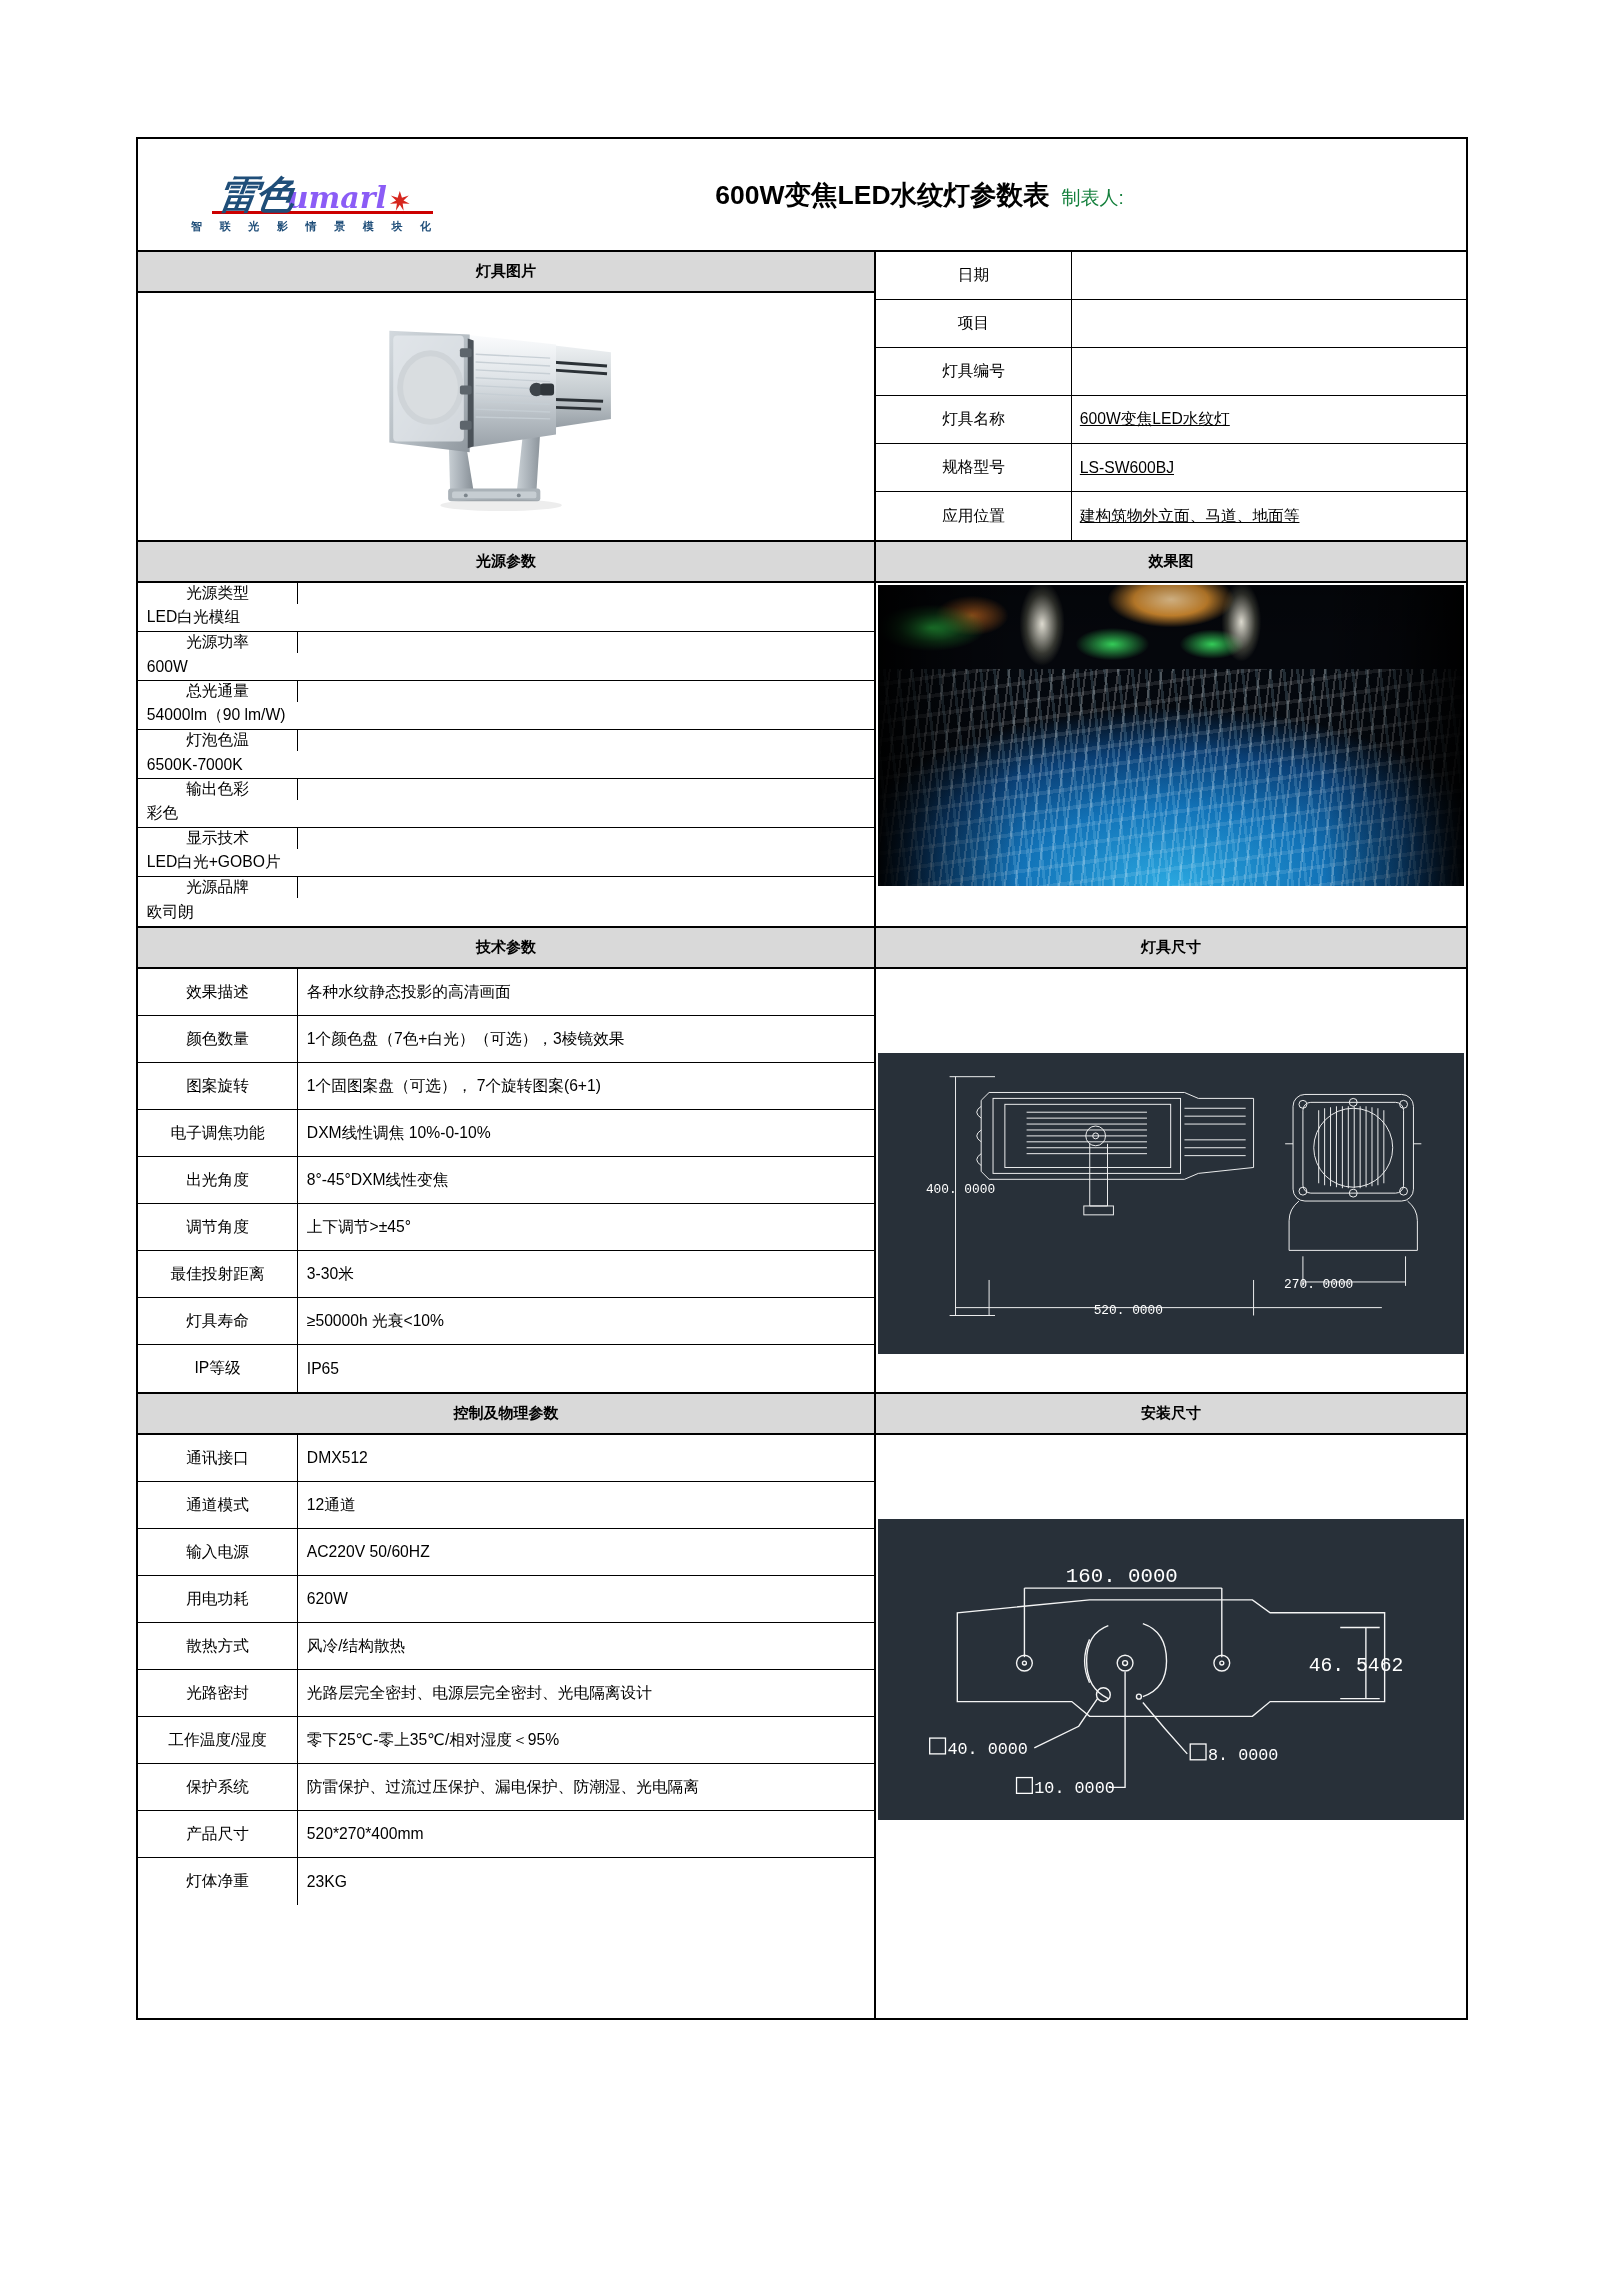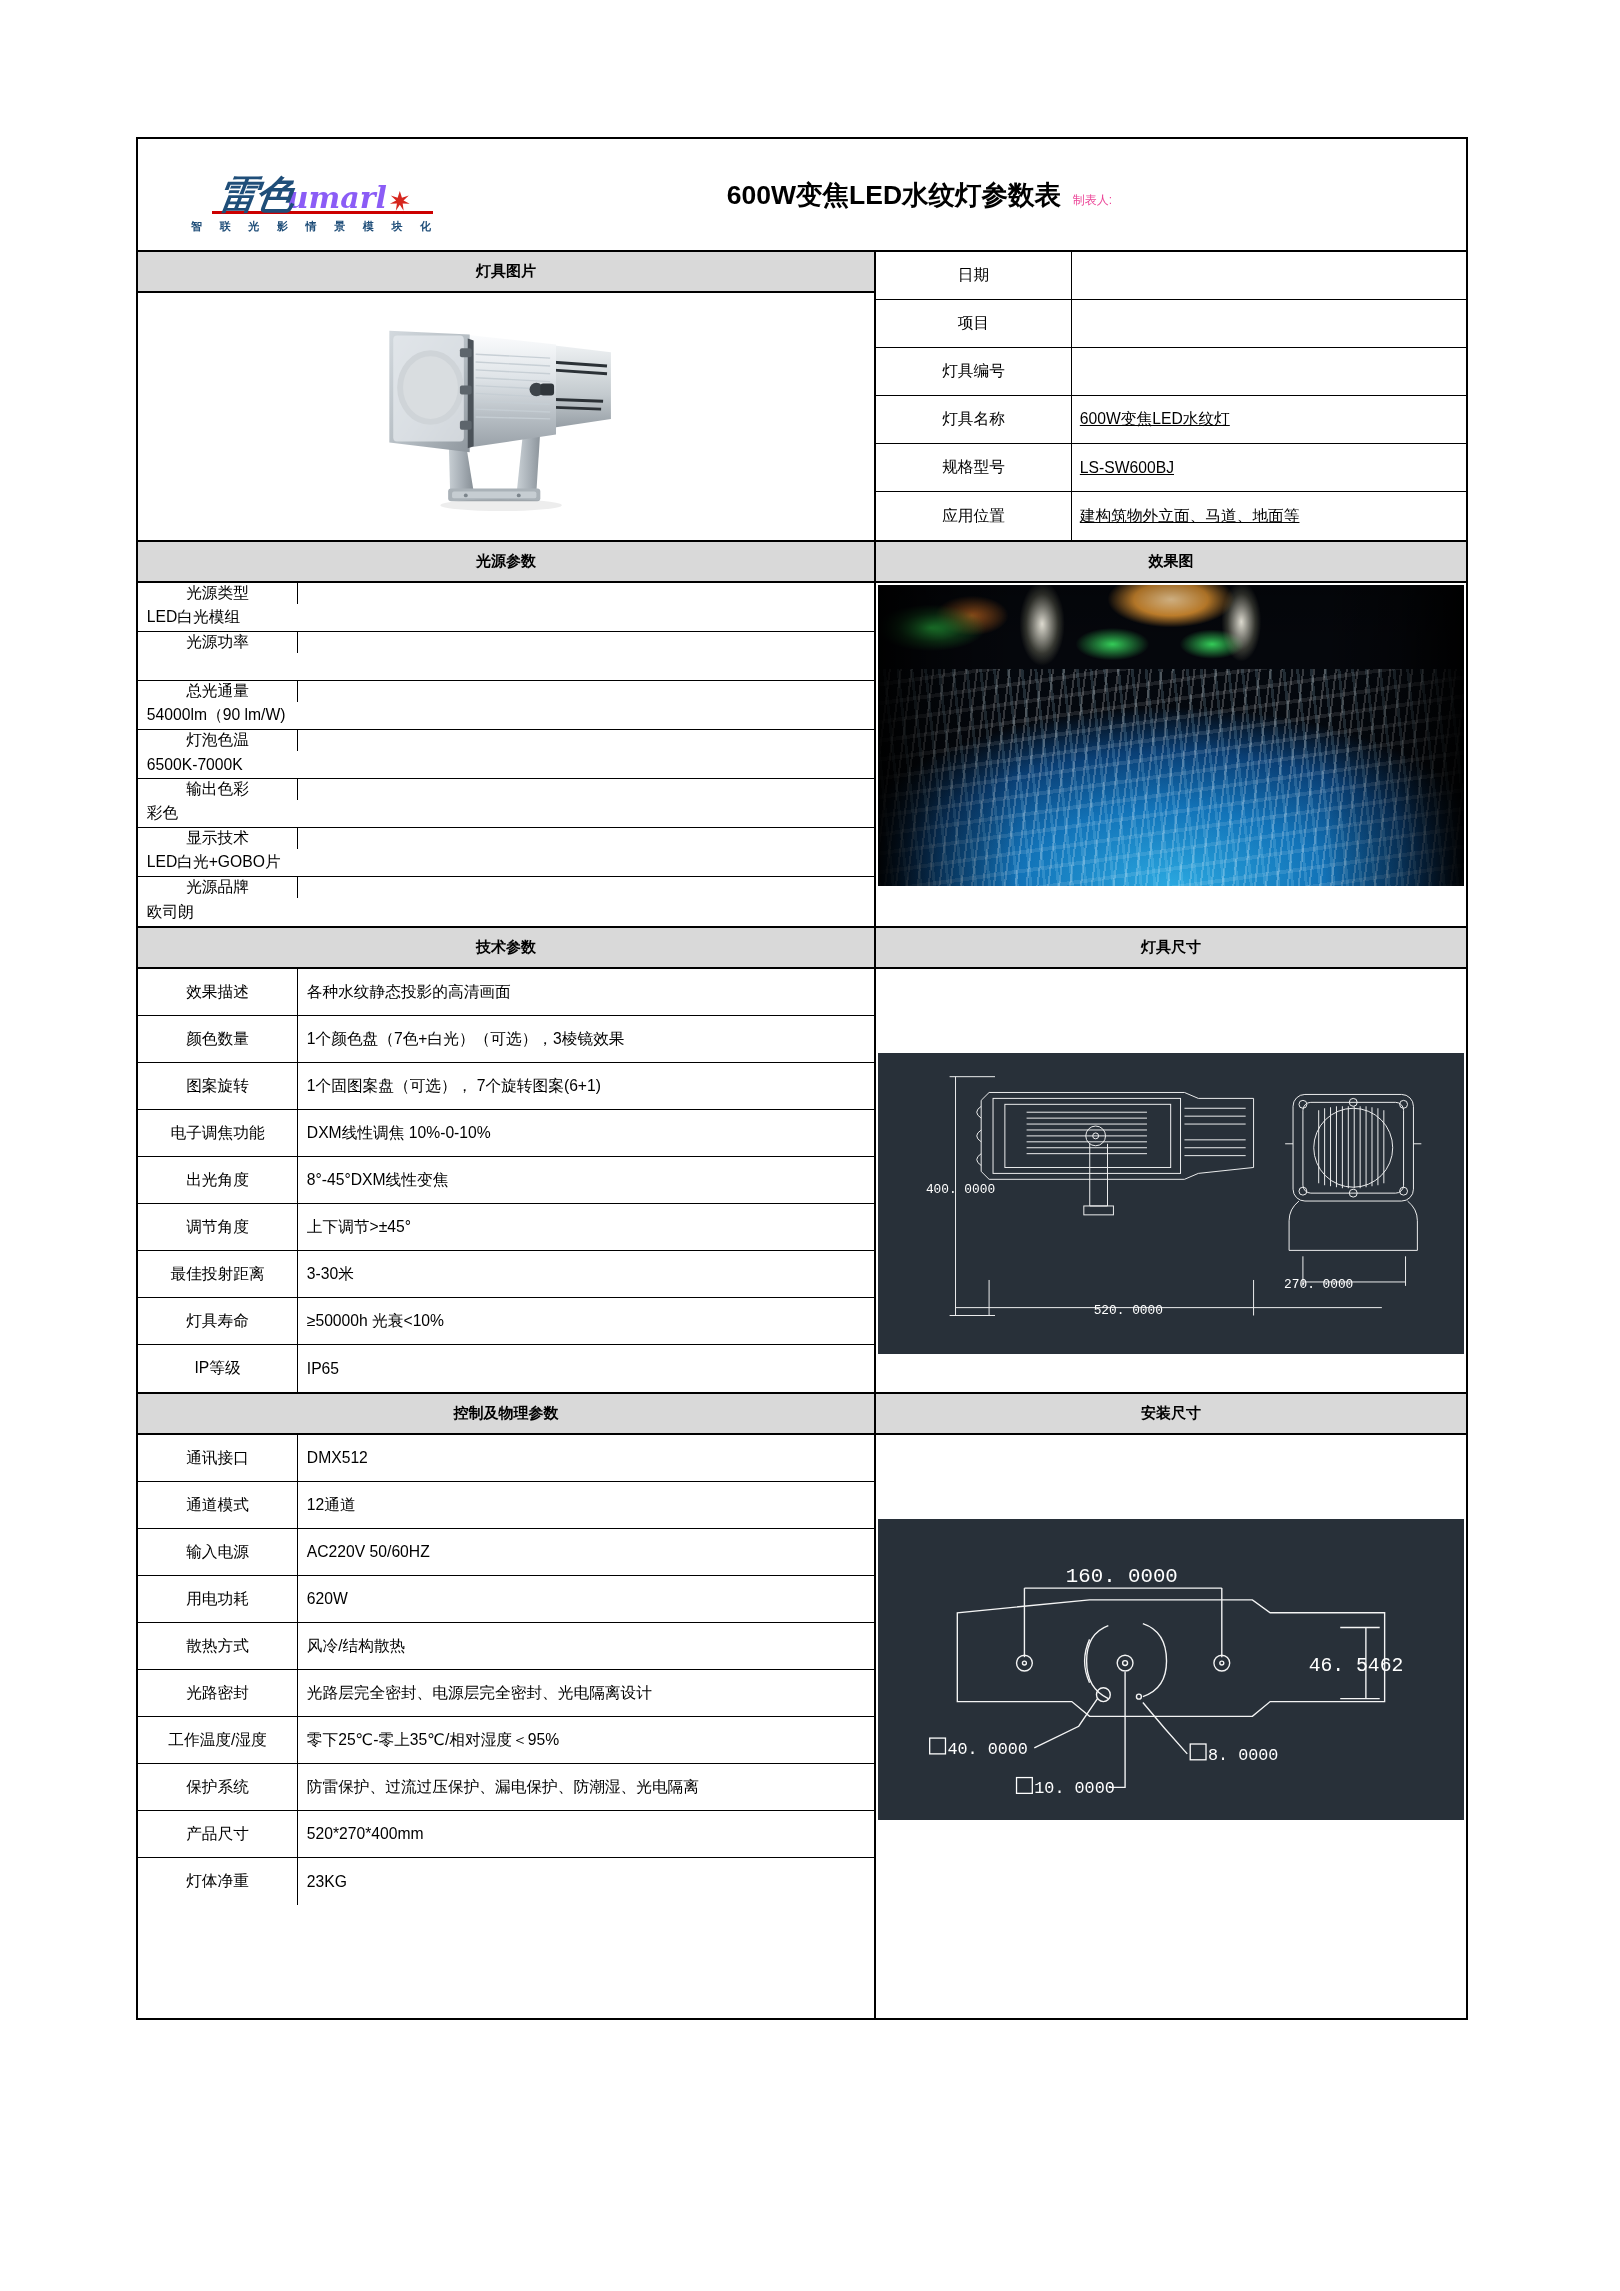--- a/index.html
+++ b/index.html
@@ -36,21 +36,21 @@
   .logo-star svg{display:block;}
   .logo-rule{width:221px;height:2.9px;background:#cc0000;margin-top:-2.9px;margin-left:15.7px;}
   .logo-tag{
     font-family:"DejaVu Sans","Liberation Sans",sans-serif;
     font-size:11px;font-weight:700;color:#1f4e79;letter-spacing:6.9px;
     margin-top:4.9px;white-space:nowrap;
   }
   .title-cell{flex:1;display:flex;align-items:baseline;justify-content:center;
               padding-right:118px;box-sizing:border-box;}
   .doc-title{font-size:26.5px;font-weight:700;color:#000;letter-spacing:0px;}
-  .maker{font-size:12px;color:#ec4899;margin-left:11.8px;}
+  .maker{font-size:19px;color:#15803d;margin-left:11.8px;}
 
   
   .row{display:flex;}
   .col-left{width:798px;box-sizing:border-box;border-right:2px solid #000;}
   .col-right{width:638px;box-sizing:border-box;}
 
   .band{
     background:#d9d9d9;border-bottom:2px solid #000;
     display:flex;align-items:center;justify-content:center;
     font-size:15px;font-weight:700;color:#000;height:41px;box-sizing:border-box;
@@ -243,20 +243,21 @@
 
     <div class="row" style="border-top:2px solid #000">
       <div class="col-left">
         <div class="band">光源参数</div>
         <div class="kv h50">
           <div class="k">光源类型</div>
           <div class="v">LED白光模组</div>
         </div>
         <div class="kv h50">
           <div class="k">光源功率</div>
+          <div class="v">600W</div>
         </div>
         <div class="kv h50">
           <div class="k">总光通量</div>
           <div class="v">54000lm（90 lm/W)</div>
         </div>
         <div class="kv h50">
           <div class="k">灯泡色温</div>
           <div class="v">6500K-7000K</div>
         </div>
         <div class="kv h50">

